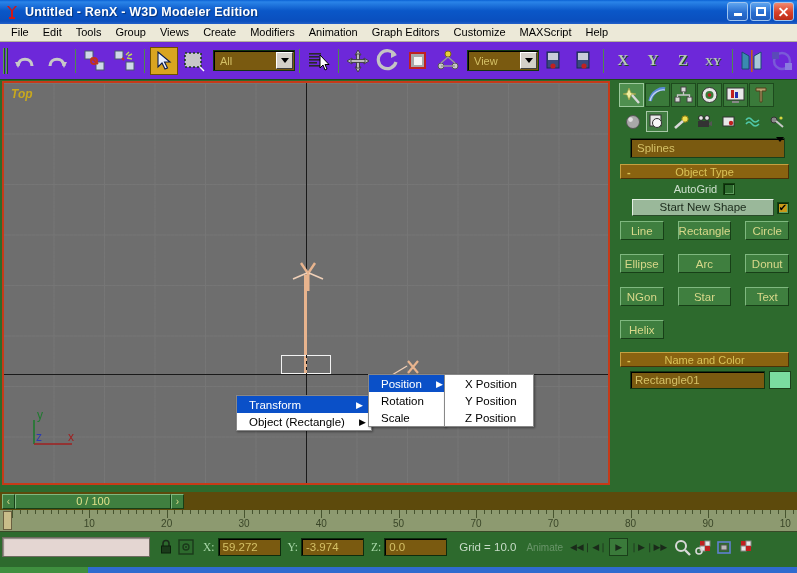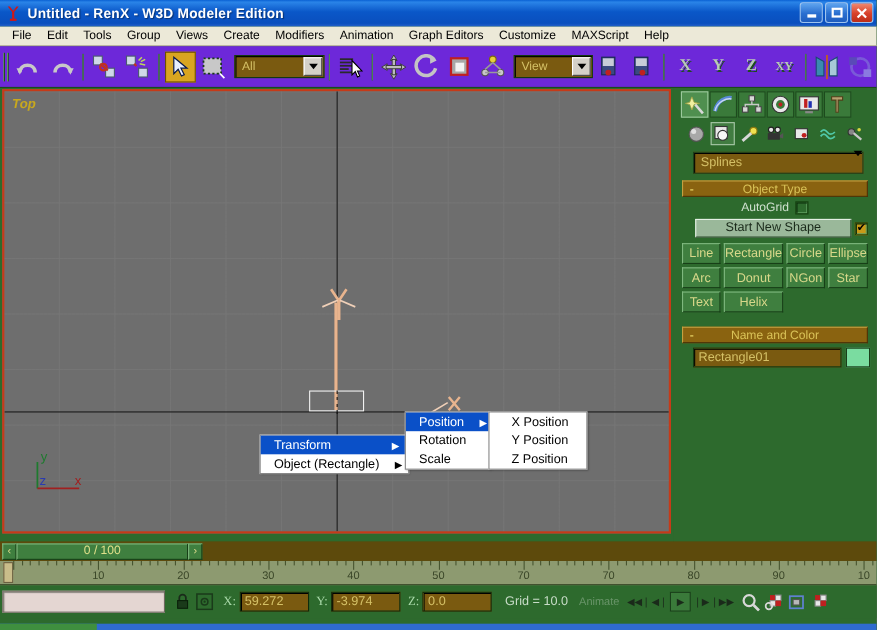--- a/index.html
+++ b/index.html
@@ -166,21 +166,21 @@
   .chk.on { background:#c89a18; }
   .chk.on::after { content:"\2714"; color:#000; font-size:10px; line-height:10px;}
 
   .snsrow { display:flex; align-items:center; gap:3px; margin:0 0 5px 12px;}
   .btn3d {
     background:#9ab89a; border:1px solid #e4f0e4;
     border-right-color:#2a4a2a; border-bottom-color:#2a4a2a;
     color:#1a2a1a; font-size:11.5px; text-align:center; cursor:pointer;
     height:17px; line-height:15px; flex:1;
   }
-  .objbtn-grid { display:grid; grid-template-columns:1fr 1fr 1fr 1fr; gap:3px; margin-top:4px;}
+  .objbtn-grid { display:grid; grid-template-columns:1fr 1fr 1fr; gap:14px; margin-top:4px;}
   .objbtn {
     height:19px; background:#3f7f3f;
     border:1px solid #7fb87f; border-right-color:#173f17; border-bottom-color:#173f17;
     color:#d8d88a; font-size:11.5px; display:flex; align-items:center; justify-content:center;
     cursor:pointer;
   }
   .name-row { display:flex; gap:4px; margin:4px 4px 0 16px; align-items:center;}
   .name-fld {
     flex:1; height:18px; background:#7a5a10; border:1px solid #123812;
     box-shadow: inset 1px 1px 0 #000;

